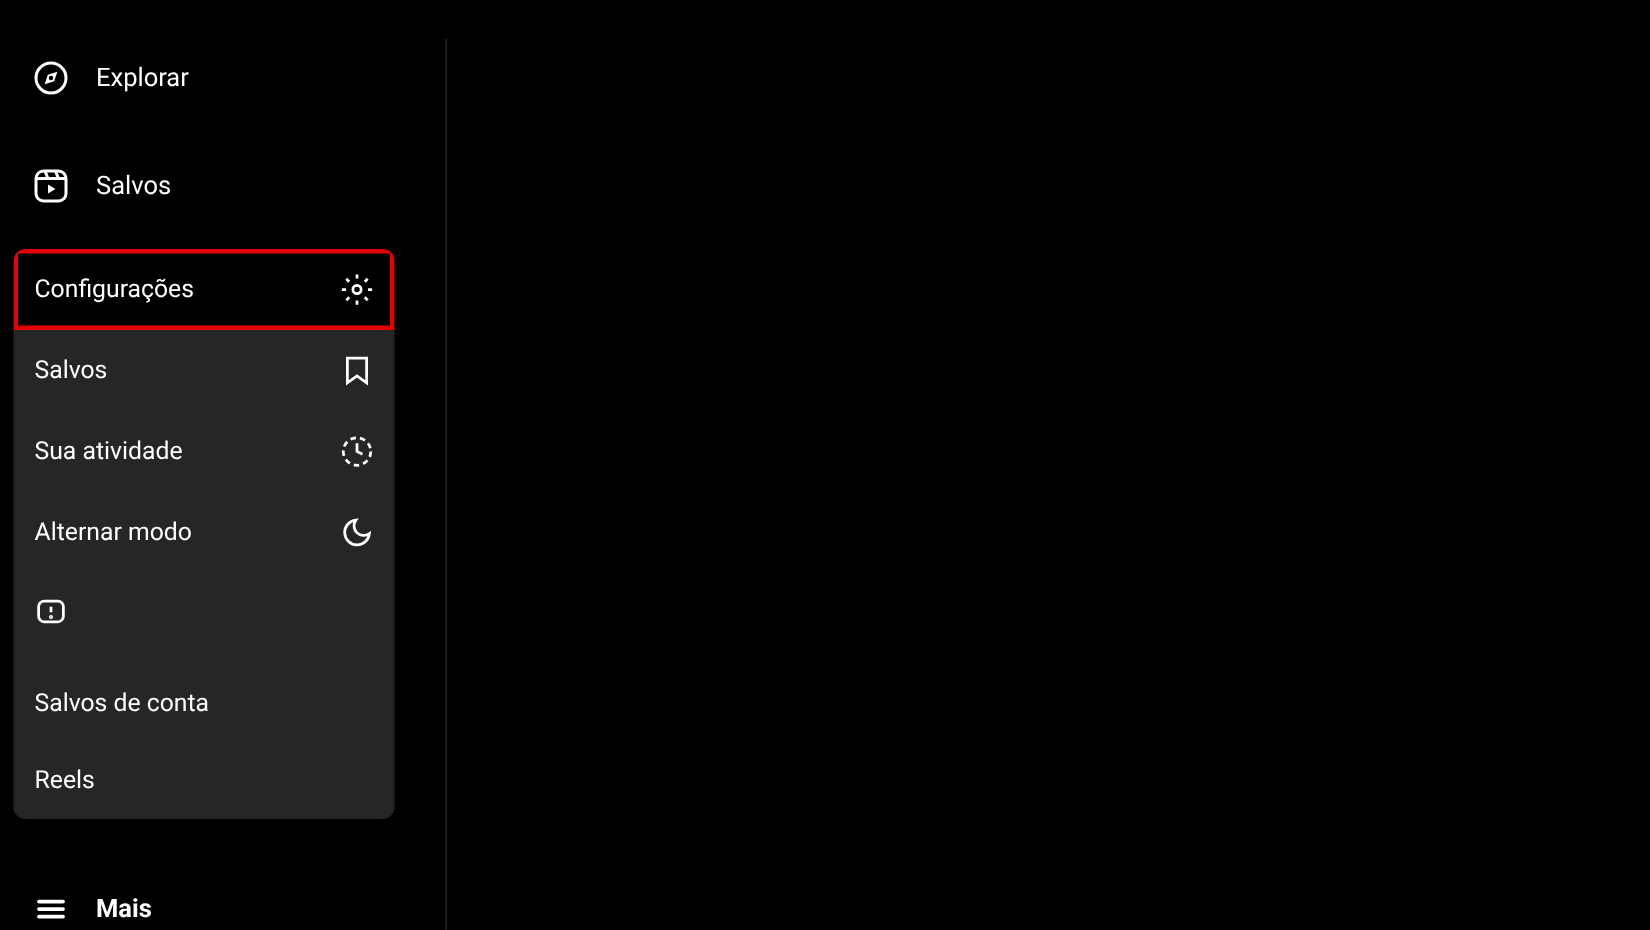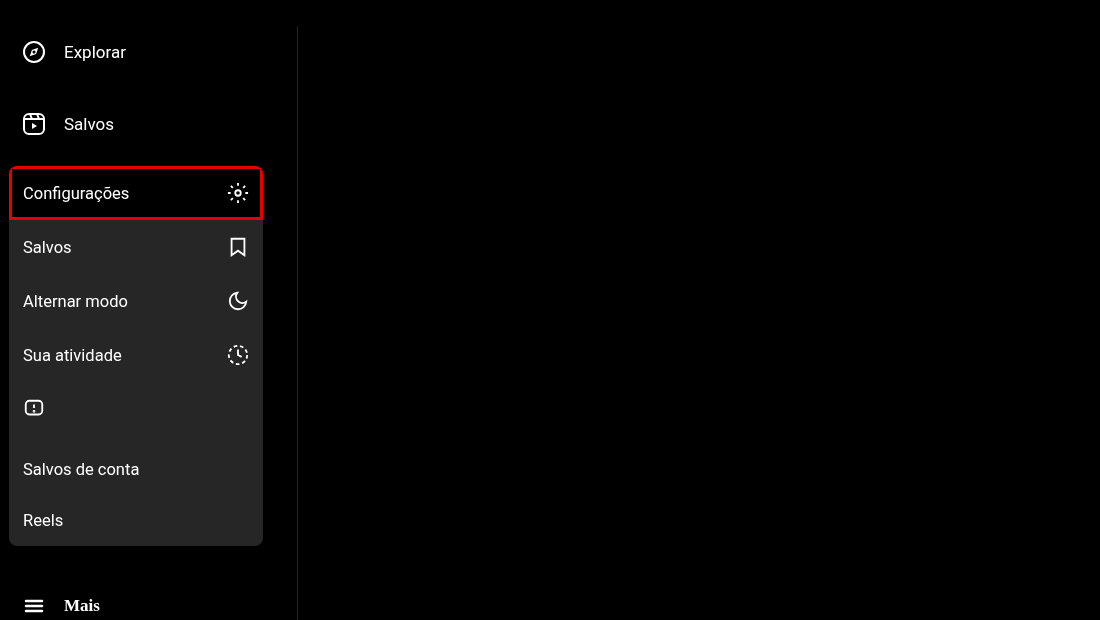--- a/index.html
+++ b/index.html
@@ -48,21 +48,20 @@
       margin-top: 20px;
     }
     .more-item {
       position: absolute;
       bottom: 14px;
       left: 0;
       right: 0;
     }
     .more-item .nav-label {
       font-weight: 700;
-      font-family: Liberation Serif, serif;
     }
     .popup {
       position: absolute;
       left: 9px;
       top: 166px;
       width: 254px;
       background: #262626;
       border-radius: 8px;
       box-shadow: 0 4px 20px rgba(0,0,0,0.5);
       overflow: hidden;
@@ -151,34 +150,34 @@
   <div class="popup-item">
     <span>Salvos</span>
     <span class="icon-right">
       <svg width="22" height="22" viewBox="0 0 24 24" fill="none" stroke="#fff" stroke-width="2">
         <path d="M19 21l-7-5-7 5V3h14v18z"></path>
       </svg>
     </span>
   </div>
 
   <div class="popup-item">
-    <span>Alternar modo</span>
-    <span class="icon-right">
-      <svg width="22" height="22" viewBox="0 0 24 24" fill="none" stroke="#fff" stroke-width="2">
-        <path d="M21 12.79A9 9 0 1 1 11.21 3 7 7 0 0 0 21 12.79z"></path>
-      </svg>
-    </span>
-  </div>
-
-  <div class="popup-item">
     <span>Sua atividade</span>
     <span class="icon-right">
       <svg width="22" height="22" viewBox="0 0 24 24" fill="none" stroke="#fff" stroke-width="2">
         <path d="M12 6v6l4 2"></path>
         <circle cx="12" cy="12" r="10" stroke-dasharray="4 3" stroke-dashoffset="0"></circle>
+      </svg>
+    </span>
+  </div>
+
+  <div class="popup-item">
+    <span>Alternar modo</span>
+    <span class="icon-right">
+      <svg width="22" height="22" viewBox="0 0 24 24" fill="none" stroke="#fff" stroke-width="2">
+        <path d="M21 12.79A9 9 0 1 1 11.21 3 7 7 0 0 0 21 12.79z"></path>
       </svg>
     </span>
   </div>
 
   <div class="popup-item">
     <span class="icon-right">
       <svg width="22" height="22" viewBox="0 0 24 24" fill="none" stroke="#fff" stroke-width="2">
         <rect x="3" y="3" width="18" height="15" rx="4"></rect>
         <line x1="12" y1="7" x2="12" y2="11"></line>
         <circle cx="12" cy="14.5" r="0.5" fill="#fff"></circle>

